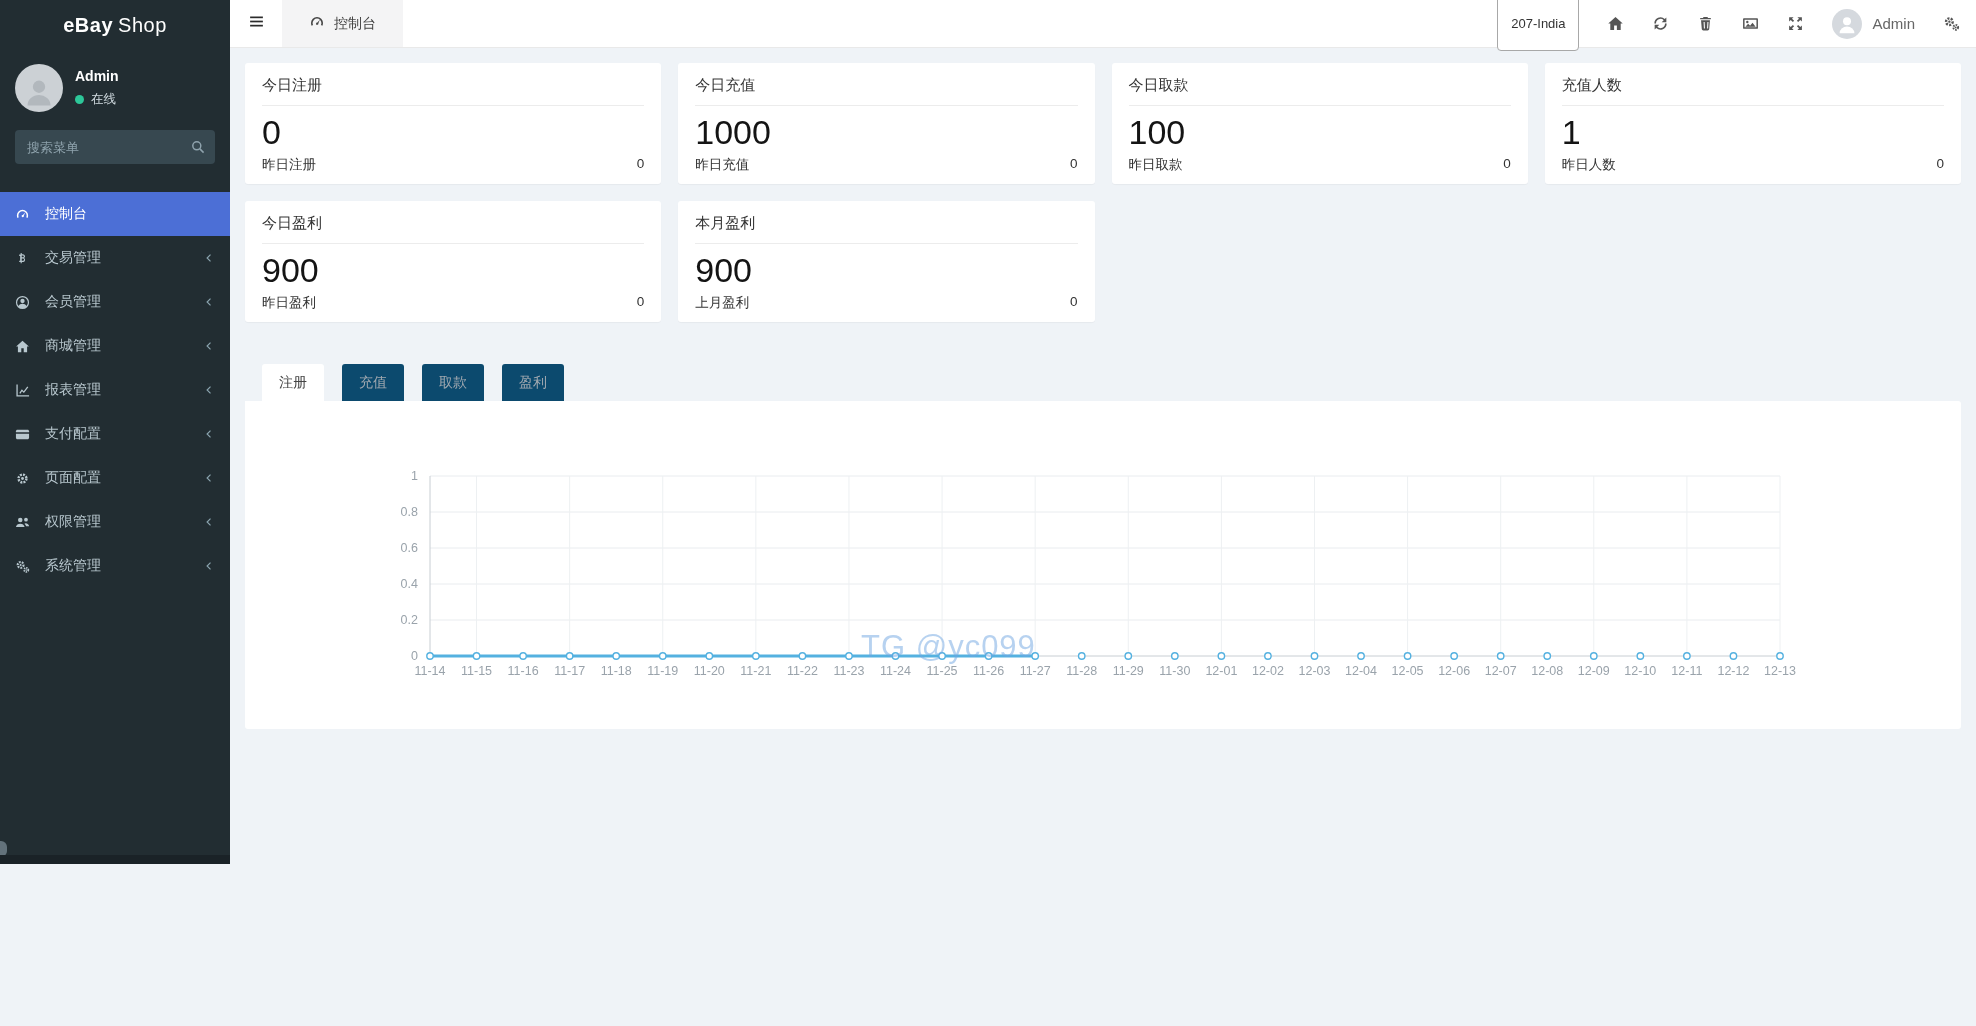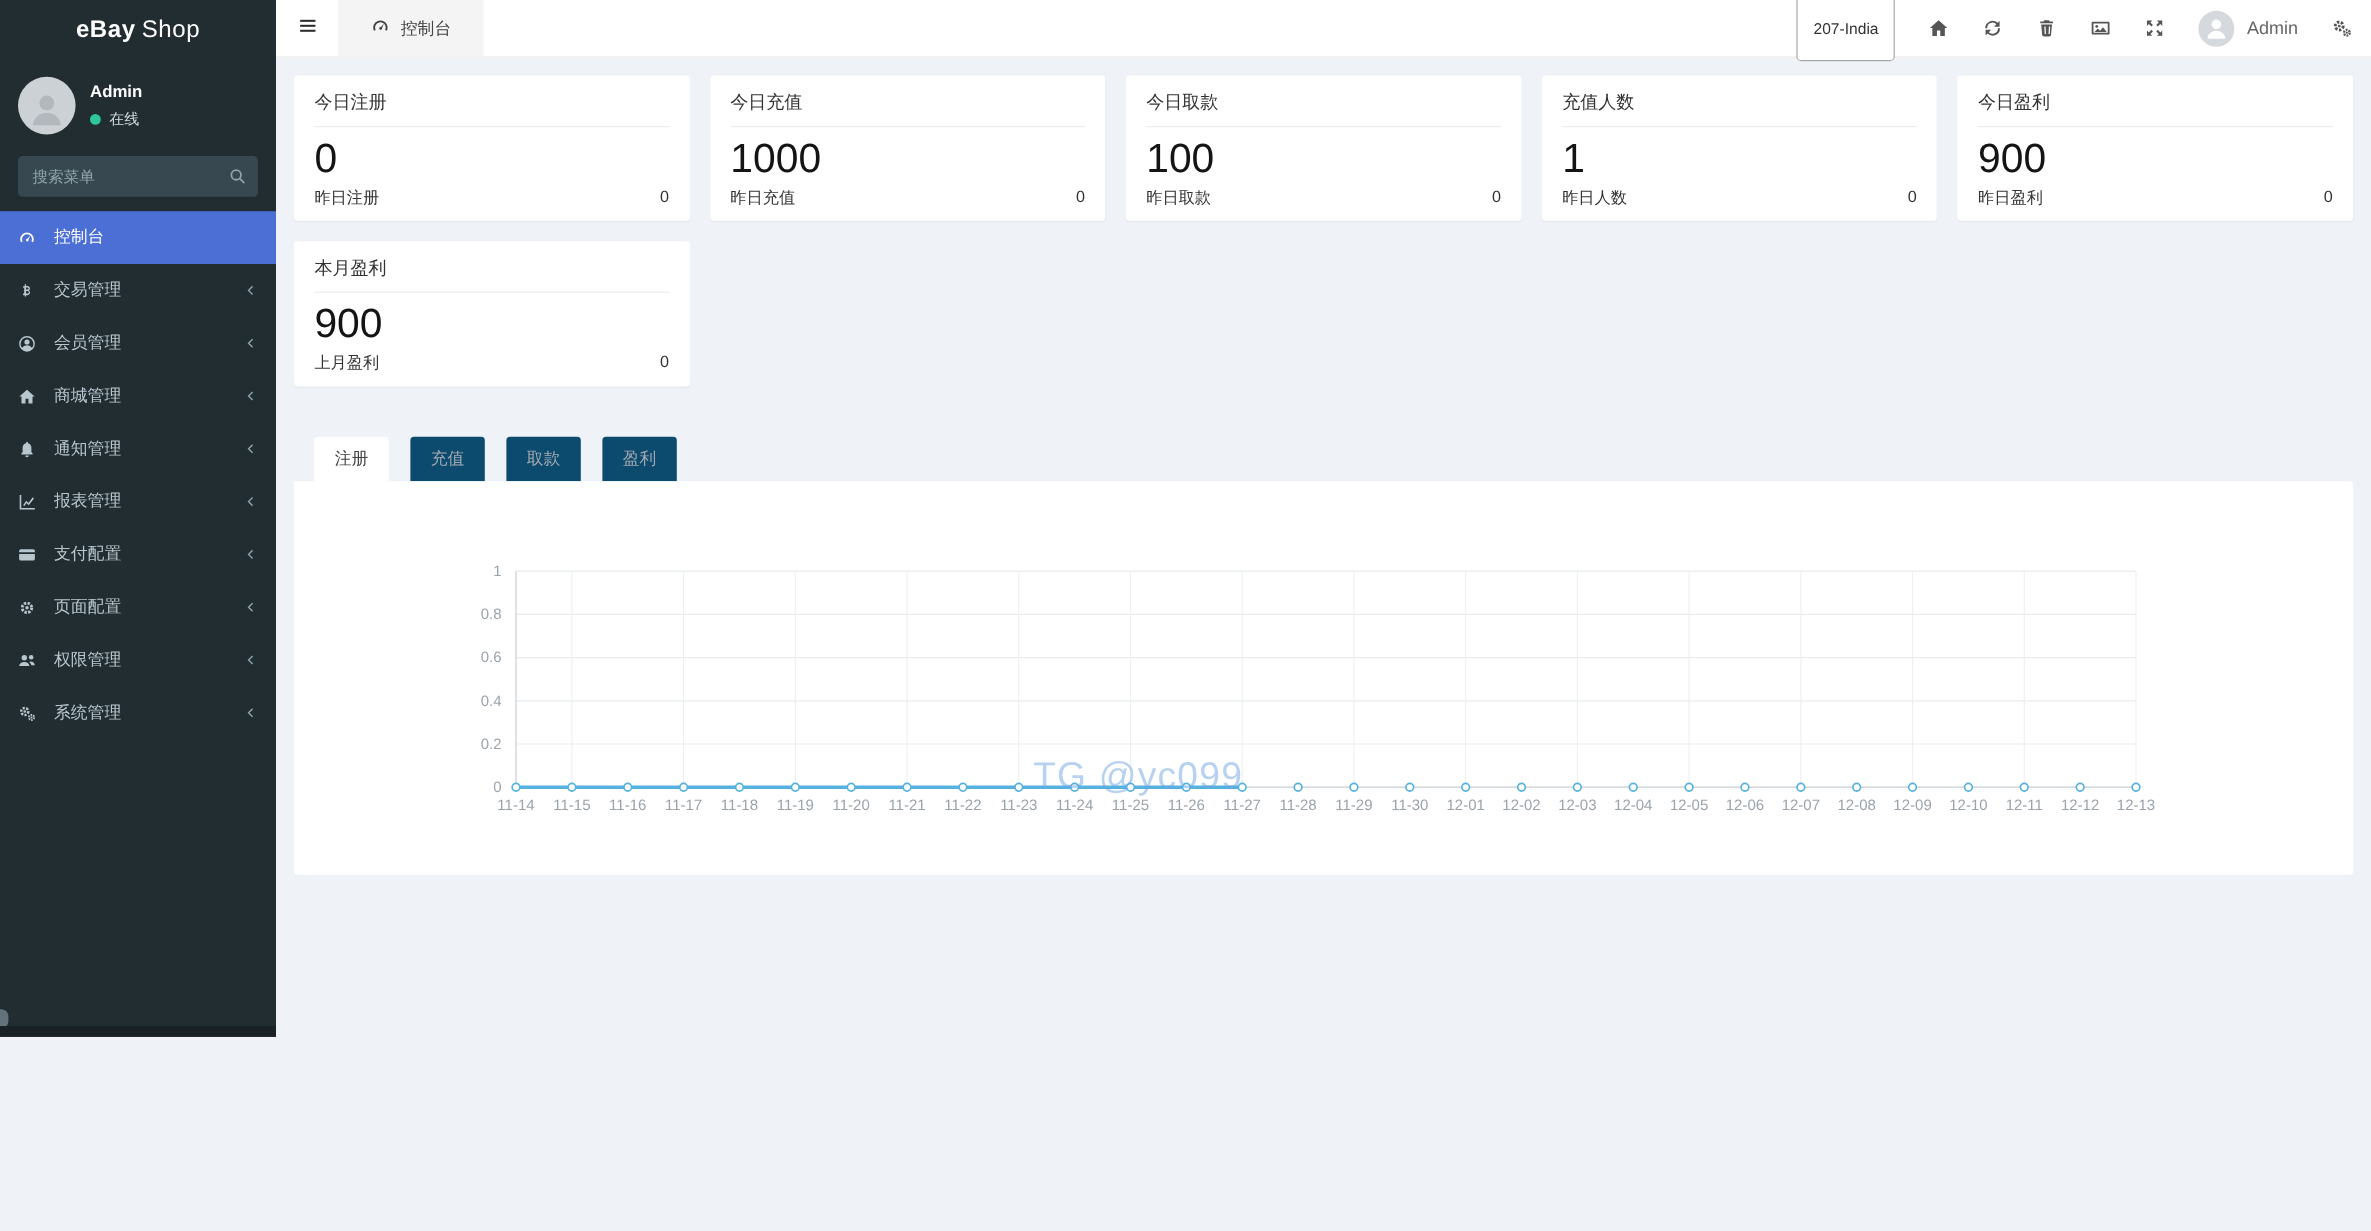--- a/index.html
+++ b/index.html
@@ -11,21 +11,21 @@
   .sidebar { position:relative; width:230px; min-width:230px; height:100%; background:#222d32; color:#b8c7ce; }
   .logo { height:50px; line-height:50px; text-align:center; color:#fff; font-size:20px; letter-spacing:.5px; }
   .logo b { font-weight:700; }
   .logo span { font-weight:300; margin-left:5px; }
   .user-panel { display:flex; align-items:center; gap:12px; padding:14px 15px 12px; }
   .side-avatar { width:48px; height:48px; border-radius:50%; background:#ccd1d5; color:#b2b8bd; display:flex; align-items:flex-end; justify-content:center; overflow:hidden; }
   .side-avatar svg { width:34px; height:34px; }
   .uname { color:#fff; font-weight:700; font-size:14px; }
   .ustatus { display:flex; align-items:center; gap:7px; margin-top:7px; font-size:12.5px; color:#d2dce1; }
   .dot { width:9px; height:9px; border-radius:50%; background:#2dc799; }
-  .search-wrap { position:relative; margin:6px 15px 12px; }
+  .search-wrap { position:relative; margin:6px 15px 28px; }
   .search-wrap input { width:100%; height:34px; border:none; outline:none; border-radius:4px; background:#374850; color:#e8eef1; font-size:13px; padding:0 32px 0 12px; font-family:inherit; }
   .search-wrap input::placeholder { color:#8fa3ad; }
   .search-icon { position:absolute; right:9px; top:9px; width:16px; height:16px; color:#8fa3ad; }
   .search-icon svg { width:16px; height:16px; }
   .menu { list-style:none; }
   .menu li { display:flex; align-items:center; height:44px; padding:0 15px; font-size:14px; color:#b8c7ce; cursor:pointer; }
   .menu li.active { background:#4c6fd6; color:#fff; }
   .mi-icon { width:21px; margin-right:9px; display:inline-flex; align-items:center; }
   .mi-icon svg { width:15px; height:15px; }
   .chev { margin-left:auto; display:inline-flex; color:#8aa4af; }
@@ -43,21 +43,21 @@
   .tb-right { margin-left:auto; display:flex; align-items:center; gap:28px; padding-right:16px; color:#555; }
   .region-btn { border:1px solid #a8a8a8; background:#fff; border-radius:4px; padding:19px 13px; font-size:13px; color:#333; cursor:pointer; font-family:inherit; }
   .tb-icon { display:inline-flex; cursor:pointer; color:#555; }
   .tb-icon svg { width:17px; height:17px; }
   .tb-user { display:flex; align-items:center; gap:10px; cursor:pointer; }
   .tb-avatar { width:30px; height:30px; border-radius:50%; background:#d5d9de; color:#fff; display:flex; align-items:flex-end; justify-content:center; overflow:hidden; }
   .tb-avatar svg { width:22px; height:22px; }
   .tb-username { color:#666; font-size:15px; }
 
   .content { padding:15px; }
-  .cards { display:grid; grid-template-columns:repeat(5,1fr); gap:17px; }
+  .cards { display:grid; grid-template-columns:repeat(4,1fr); gap:17px; }
   .card { background:#fff; border-radius:3px; padding:13px 17px 10px; box-shadow:0 1px 1px rgba(0,0,0,.04); }
   .card-title { font-size:15px; color:#333; }
   .card-div { border-bottom:1px solid #ececec; margin:10px 0 5px; }
   .card-value { font-size:34px; color:#141414; line-height:42px; }
   .card-foot { display:flex; justify-content:space-between; font-size:13.5px; color:#333; margin-top:3px; }
 
   .tabs { display:flex; gap:18px; margin:42px 0 0 17px; }
   .tab { height:37px; line-height:37px; padding:0 17px; font-size:14px; background:#0c4a6e; color:#a2a9b0; border-radius:3px 3px 0 0; cursor:pointer; }
   .tab.active { background:#fff; color:#444; }
 
@@ -141,33 +141,20 @@
             </svg>
           </span>
         </li>
         <li>
           <span class="mi-icon">
             <svg viewBox="0 0 16 16">
               <path fill="currentColor" d="M8 1.8 1.2 7.9h1.9v6.3h3.6V9.8h2.6v4.4h3.6V7.9h1.9z"></path>
             </svg>
           </span>
           <span>商城管理</span>
-          <span class="chev">
-            <svg viewBox="0 0 16 16">
-              <path d="M10 3.5 5.5 8l4.5 4.5" fill="none" stroke="currentColor" stroke-width="1.6"></path>
-            </svg>
-          </span>
-        </li>
-        <li>
-          <span class="mi-icon">
-            <svg viewBox="0 0 16 16">
-              <path fill="currentColor" d="M8 15a1.6 1.6 0 0 0 1.6-1.6H6.4A1.6 1.6 0 0 0 8 15zm5-3.4v.9H3v-.9l1.1-1.4V6.6c0-2 1.2-3.6 3.1-4V2a.8.8 0 1 1 1.6 0v.6c1.9.4 3.1 2 3.1 4v3.6z"></path>
-            </svg>
-          </span>
-          <span>通知管理</span>
           <span class="chev">
             <svg viewBox="0 0 16 16">
               <path d="M10 3.5 5.5 8l4.5 4.5" fill="none" stroke="currentColor" stroke-width="1.6"></path>
             </svg>
           </span>
         </li>
         <li>
           <span class="mi-icon">
             <svg viewBox="0 0 16 16">
               <g fill="currentColor">

